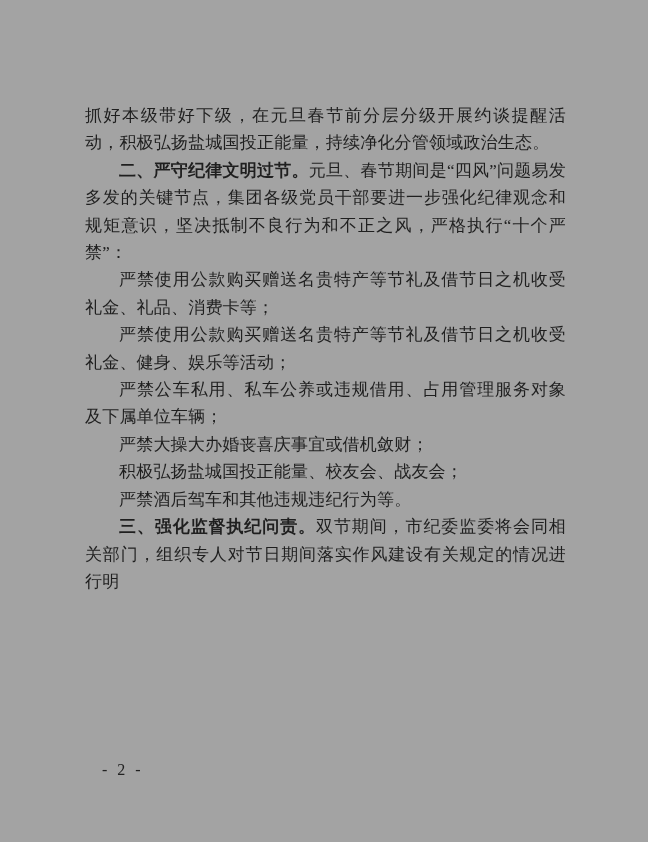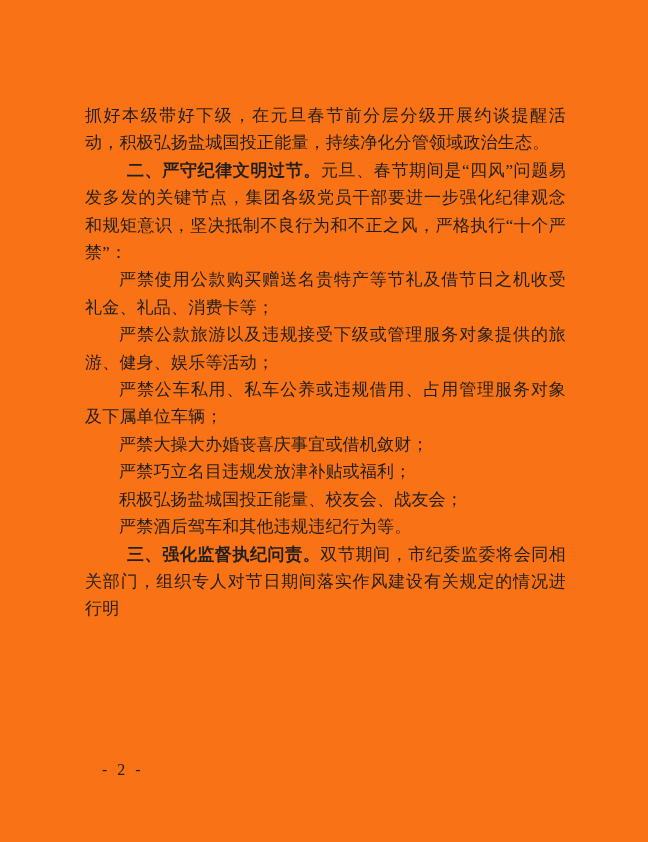--- a/index.html
+++ b/index.html
@@ -5,21 +5,21 @@
   html, body {
     margin: 0;
     padding: 0;
     background: #e9e9e9;
   }
   .page {
     position: relative;
     width: 648px;
     height: 842px;
     margin: 0 auto;
-    background: #f97316;
+    background: #a3a3a3;
     overflow: hidden;
     font-family: "Liberation Serif", "DejaVu Serif", serif;
     color: #1f1f1f;
   }
   .content {
     position: absolute;
     left: 85px;
     top: 102px;
     width: 481px;
   }
@@ -30,21 +30,20 @@
     text-align: justify;
     text-justify: inter-ideograph;
     letter-spacing: 0.2px;
   }
   .para.indent {
     text-indent: 2em;
   }
   .lead {
     font-weight: 700;
     font-family: "Liberation Sans", "DejaVu Sans", sans-serif;
-    margin-left: 8px;
   }
   .lead:empty { display: none; }
   .page-number {
     position: absolute;
     left: 102px;
     top: 761px;
     font-size: 16px;
     letter-spacing: 3px;
     color: #222222;
   }
@@ -55,27 +54,26 @@
 <div class="page">
   <div class="content">
 
     <p class="para"><span>抓好本级带好下级，在元旦春节前分层分级开展约谈提醒活动，积极弘扬盐城国投正能量，持续净化分管领域政治生态。</span></p>
 
     <p class="para indent"><b class="lead">二、严守纪律文明过节。</b><span>元旦、春节期间是“四风”问题易发多发的关键节点，集团各级党员干部要进一步强化纪律观念和规矩意识，坚决抵制不良行为和不正之风，严格执行“十个严禁”：</span></p>
 
     <p class="para indent"><span>严禁使用公款购买赠送名贵特产等节礼及借节日之机收受礼金、礼品、消费卡等；</span></p>
 
 
-    <p class="para indent"><span>严禁公款旅游以及违规接受下级或管理服务对象提供的旅游、健身、娱乐等活动；</span></p>
+    <p class="para indent"><span>严禁使用公款购买赠送名贵特产等节礼及借节日之机收受礼金、健身、娱乐等活动；</span></p>
 
     <p class="para indent"><span>严禁公车私用、私车公养或违规借用、占用管理服务对象及下属单位车辆；</span></p>
 
     <p class="para indent"><span>严禁大操大办婚丧喜庆事宜或借机敛财；</span></p>
 
-    <p class="para indent"><span>严禁巧立名目违规发放津补贴或福利；</span></p>
 
 
     <p class="para indent"><span>积极弘扬盐城国投正能量、校友会、战友会；</span></p>
 
 
     <p class="para indent"><span>严禁酒后驾车和其他违规违纪行为等。</span></p>
 
     <p class="para indent"><b class="lead">三、强化监督执纪问责。</b><span>双节期间，市纪委监委将会同相关部门，组织专人对节日期间落实作风建设有关规定的情况进行明</span></p>
 
   </div>

